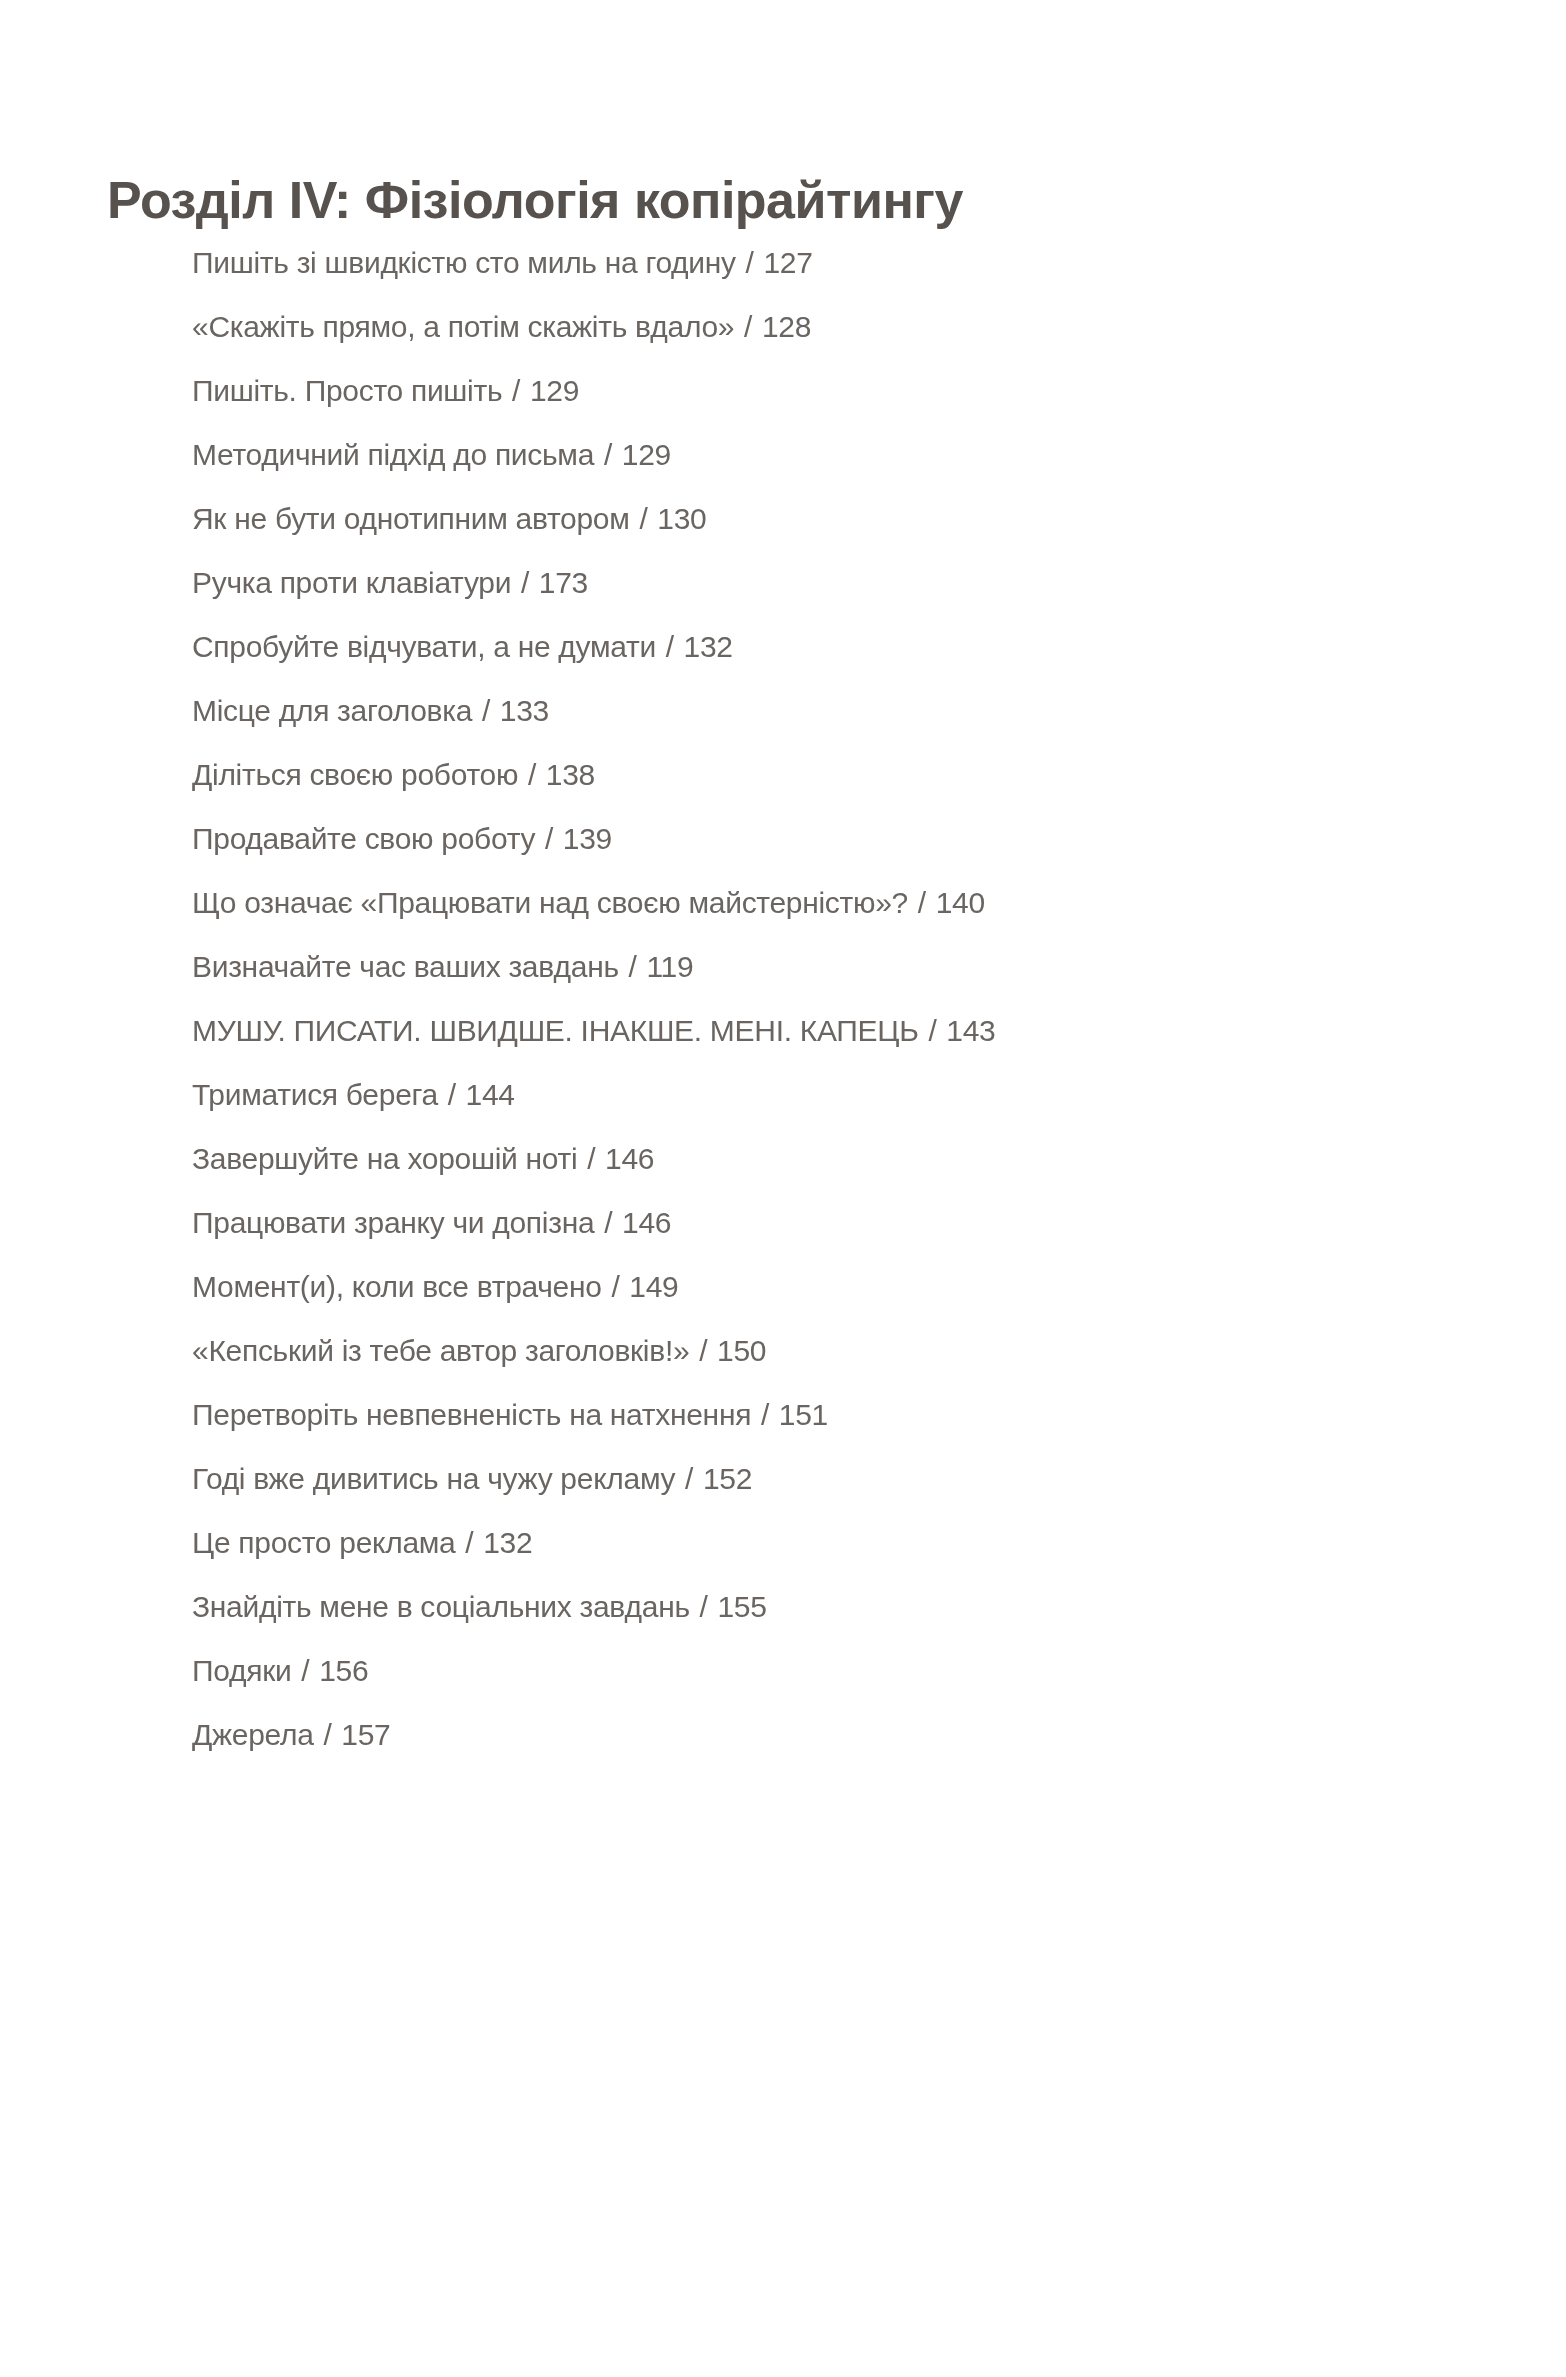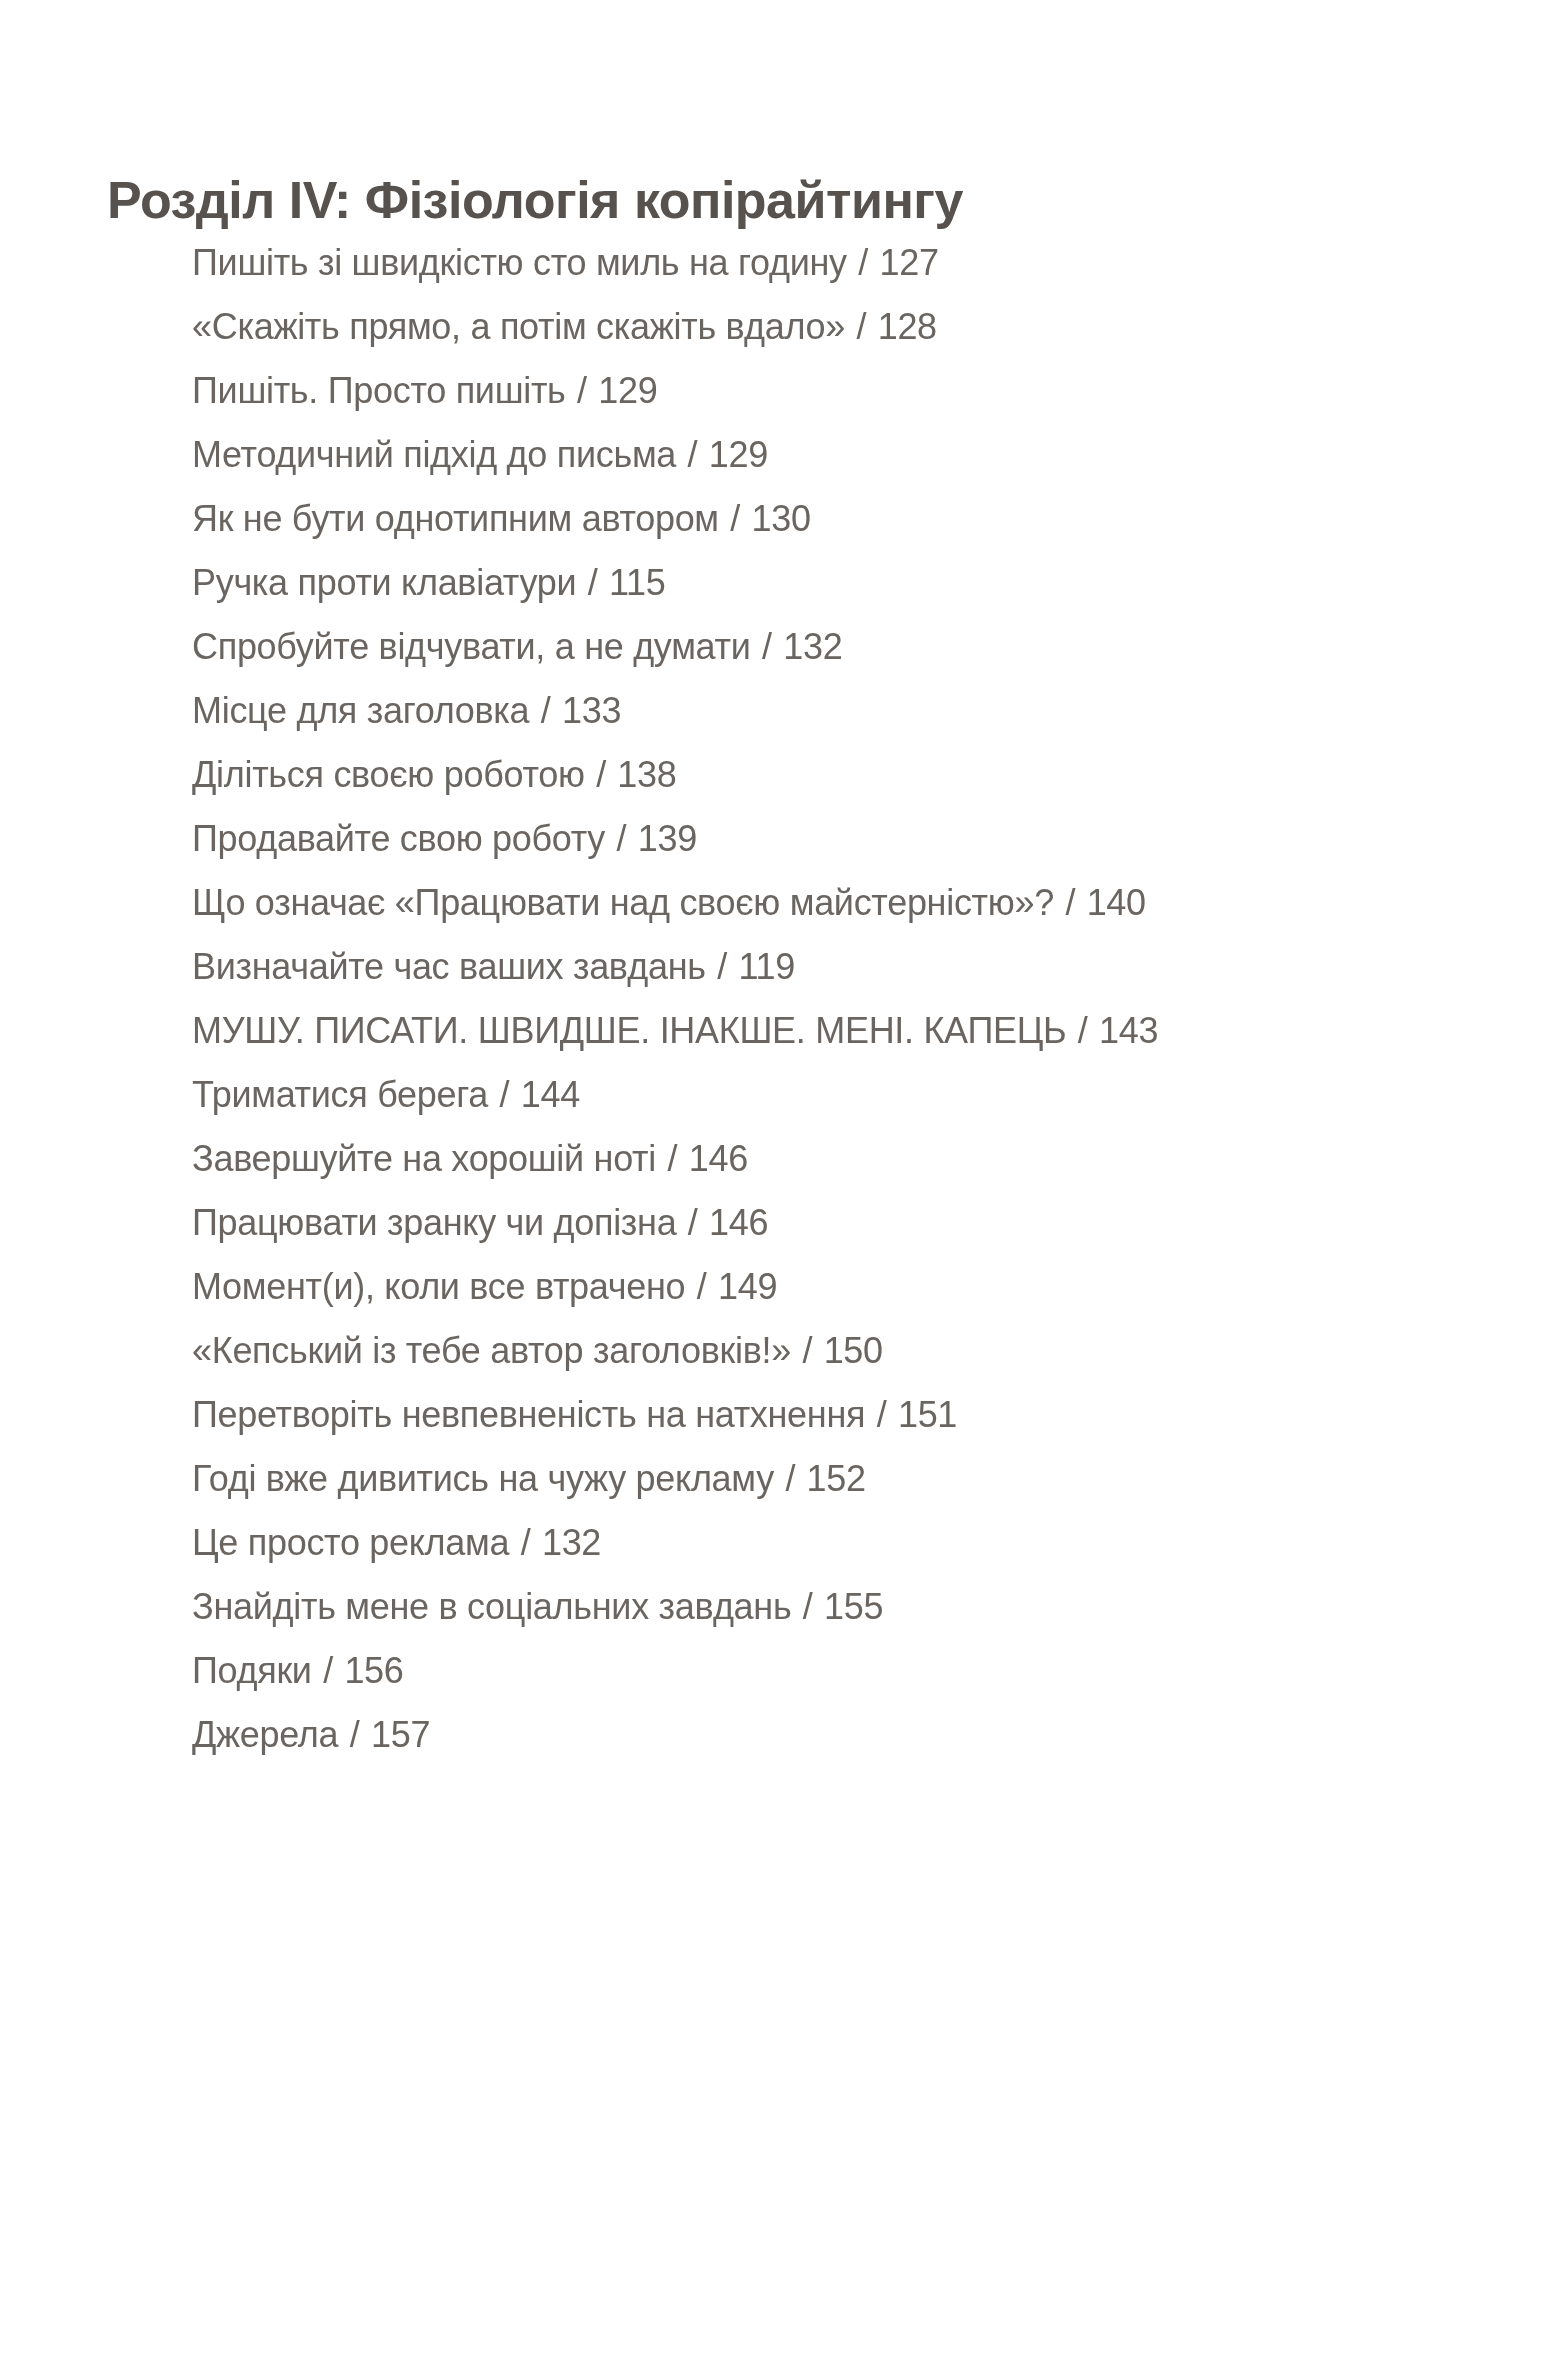--- a/index.html
+++ b/index.html
@@ -27,42 +27,42 @@
     font-weight: bold;
     letter-spacing: -0.5px;
     color: var(--heading_text, #57524e);
   }
   .toc-list {
     list-style: none;
     margin: 0;
     padding: 0 0 0 192px;
   }
   .toc-entry {
-    font-size: 36px;
+    font-size: 30px;
     line-height: 64px;
     letter-spacing: -0.3px;
     color: var(--entry_text, #6a6561);
     white-space: nowrap;
   }
   .toc-entry .sep {
     padding: 0 1.8px;
   }
 </style>
 </head>
 <body>
 
 <div class="page">
   <h1 class="chapter-heading">Розділ IV: Фізіологія копірайтингу</h1>
   <ul class="toc-list">
       <li class="toc-entry"><span>Пишіть зі швидкістю сто миль на годину</span><span class="sep"> / </span><span>127</span></li>
       <li class="toc-entry"><span>«Скажіть прямо, а потім скажіть вдало»</span><span class="sep"> / </span><span>128</span></li>
       <li class="toc-entry"><span>Пишіть. Просто пишіть</span><span class="sep"> / </span><span>129</span></li>
       <li class="toc-entry"><span>Методичний підхід до письма</span><span class="sep"> / </span><span>129</span></li>
       <li class="toc-entry"><span>Як не бути однотипним автором</span><span class="sep"> / </span><span>130</span></li>
-      <li class="toc-entry"><span>Ручка проти клавіатури</span><span class="sep"> / </span><span>115</span></li>
+      <li class="toc-entry"><span>Ручка проти клавіатури</span><span class="sep"> / </span><span>173</span></li>
       <li class="toc-entry"><span>Спробуйте відчувати, а не думати</span><span class="sep"> / </span><span>132</span></li>
       <li class="toc-entry"><span>Місце для заголовка</span><span class="sep"> / </span><span>133</span></li>
       <li class="toc-entry"><span>Діліться своєю роботою</span><span class="sep"> / </span><span>138</span></li>
       <li class="toc-entry"><span>Продавайте свою роботу</span><span class="sep"> / </span><span>139</span></li>
       <li class="toc-entry"><span>Що означає «Працювати над своєю майстерністю»?</span><span class="sep"> / </span><span>140</span></li>
       <li class="toc-entry"><span>Визначайте час ваших завдань</span><span class="sep"> / </span><span>119</span></li>
       <li class="toc-entry"><span>МУШУ. ПИСАТИ. ШВИДШЕ. ІНАКШЕ. МЕНІ. КАПЕЦЬ</span><span class="sep"> / </span><span>143</span></li>
       <li class="toc-entry"><span>Триматися берега</span><span class="sep"> / </span><span>144</span></li>
       <li class="toc-entry"><span>Завершуйте на хорошій ноті</span><span class="sep"> / </span><span>146</span></li>
       <li class="toc-entry"><span>Працювати зранку чи допізна</span><span class="sep"> / </span><span>146</span></li>

